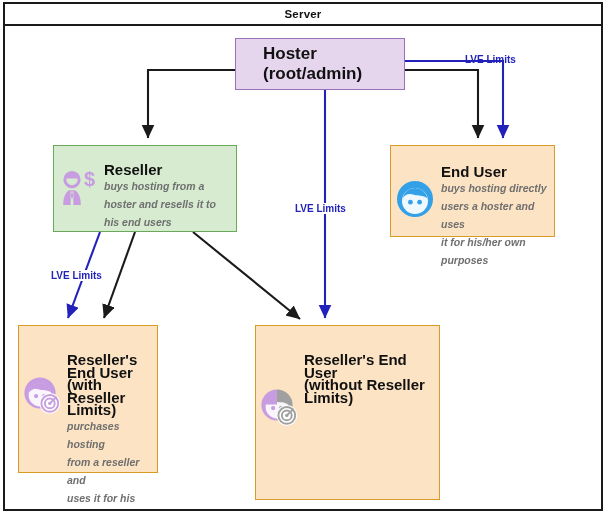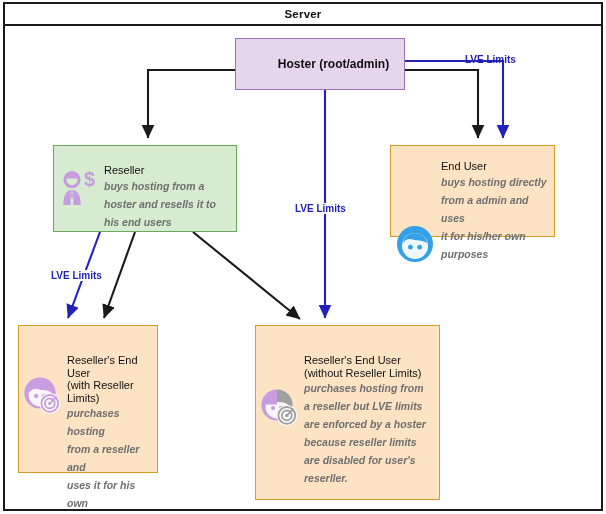--- a/index.html
+++ b/index.html
@@ -66,21 +66,21 @@
     box-sizing: border-box;
   }
   .node-hoster {
     background: #e5d6ee;
     border: 1.6px solid #9a70b8;
     display: flex;
     align-items: center;
     justify-content: center;
   }
   .node-hoster .hoster-label {
-    font-size: 12px;
+    font-size: 17px;
     font-weight: bold;
     color: #111111;
     padding-left: 27px;
   }
   .node-reseller {
     background: #d6ebd0;
     border: 1.6px solid #6aa85a;
   }
   .node-orange {
     background: #fce3c4;
@@ -94,22 +94,22 @@
     align-items: flex-start;
   }
   .node-icon {
     flex: 0 0 auto;
     position: relative;
   }
   .node-text {
     flex: 1 1 auto;
   }
   .node-title {
-    font-size: 11px;
-    font-weight: normal;
+    font-size: 15px;
+    font-weight: bold;
     color: #111111;
     line-height: 12.6px;
     white-space: pre-line;
   }
   .node-desc {
     font-size: 10.5px;
     font-style: italic;
     font-weight: bold;
     color: #6f6f6f;
     line-height: 18px;
@@ -195,35 +195,35 @@
       <span class="node-text" style="margin-left:4px;">
         <div class="node-title">Reseller</div>
         <div class="node-desc">buys hosting from a
 hoster and resells it to
 his end users</div>
       </span>
     </div>
   </div>
 
   <div class="node node-orange" style="left:390px; top:145px; width:165px; height:92px;">
-    <div class="node-body" style="left:5px; top:14px; width:156px;align-items:flex-end;">
+    <div class="node-body" style="left:5px; top:20px; width:156px;">
       <span class="node-icon" style="width:38px; height:38px; margin-top:14px;">
         <svg viewBox="0 0 38 38" width="38" height="38">
           <circle cx="19" cy="19" r="18" fill="#33a0e8"></circle>
           <circle cx="19" cy="21" r="13" fill="#ffffff" opacity="0.92"></circle>
 
           <path d="M6.4 18.5 a12.8 12.8 0 0 1 25.2 0 C27 14.6 22 16.6 17 14.6 C12.4 12.8 8.6 15.2 6.4 18.5 z" fill="#33a0e8"></path>
           <circle cx="14.4" cy="22.2" r="2.4" fill="#33a0e8"></circle>
           <circle cx="23.6" cy="22.2" r="2.4" fill="#33a0e8"></circle>
         </svg>
       </span>
       <span class="node-text" style="margin-left:7px;">
         <div class="node-title">End User</div>
         <div class="node-desc">buys hosting directly
-from a admin and uses
+users a hoster and uses
 it for his/her own
 purposes</div>
       </span>
     </div>
   </div>
 
   <div class="node node-orange" style="left:18px; top:325px; width:140px; height:148px;">
     <div class="node-body" style="left:4px; top:28px; width:134px;">
       <span class="node-icon" style="width:40px; height:40px; margin-top:22px;">
         <svg viewBox="0 0 40 40" width="40" height="40">
@@ -267,23 +267,17 @@
           <circle cx="26.8" cy="27.4" r="10.4" fill="#ffffff"></circle>
           <circle cx="26.8" cy="27.4" r="8.4" fill="none" stroke="#a0a0a0" stroke-width="1.9"></circle>
           <circle cx="26.8" cy="27.4" r="4.9" fill="none" stroke="#a0a0a0" stroke-width="1.9"></circle>
           <circle cx="26.8" cy="27.4" r="1.7" fill="#a0a0a0"></circle>
           <path d="M26.8 27.4 L33.6 20.9" stroke="#a0a0a0" stroke-width="1.9" fill="none"></path>
         </svg>
       </span>
       <span class="node-text" style="margin-left:4px;">
         <div class="node-title">Reseller's End User
 (without Reseller Limits)</div>
-        <div class="node-desc">purchases hosting from
-a reseller but LVE limits
-are enforced by a hoster
-because reseller limits
-are disabled for user's
-reserller.</div>
       </span>
     </div>
   </div>
 
 </div>
 
 </body></html>

